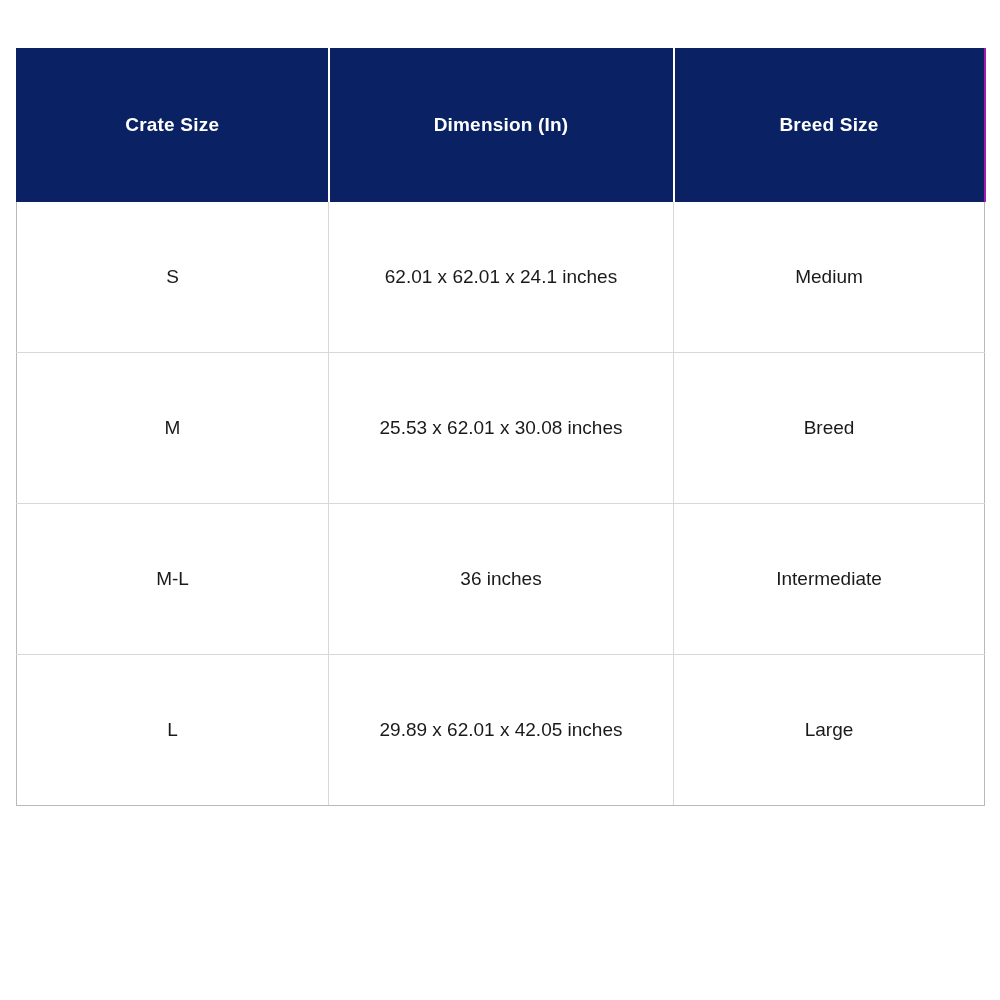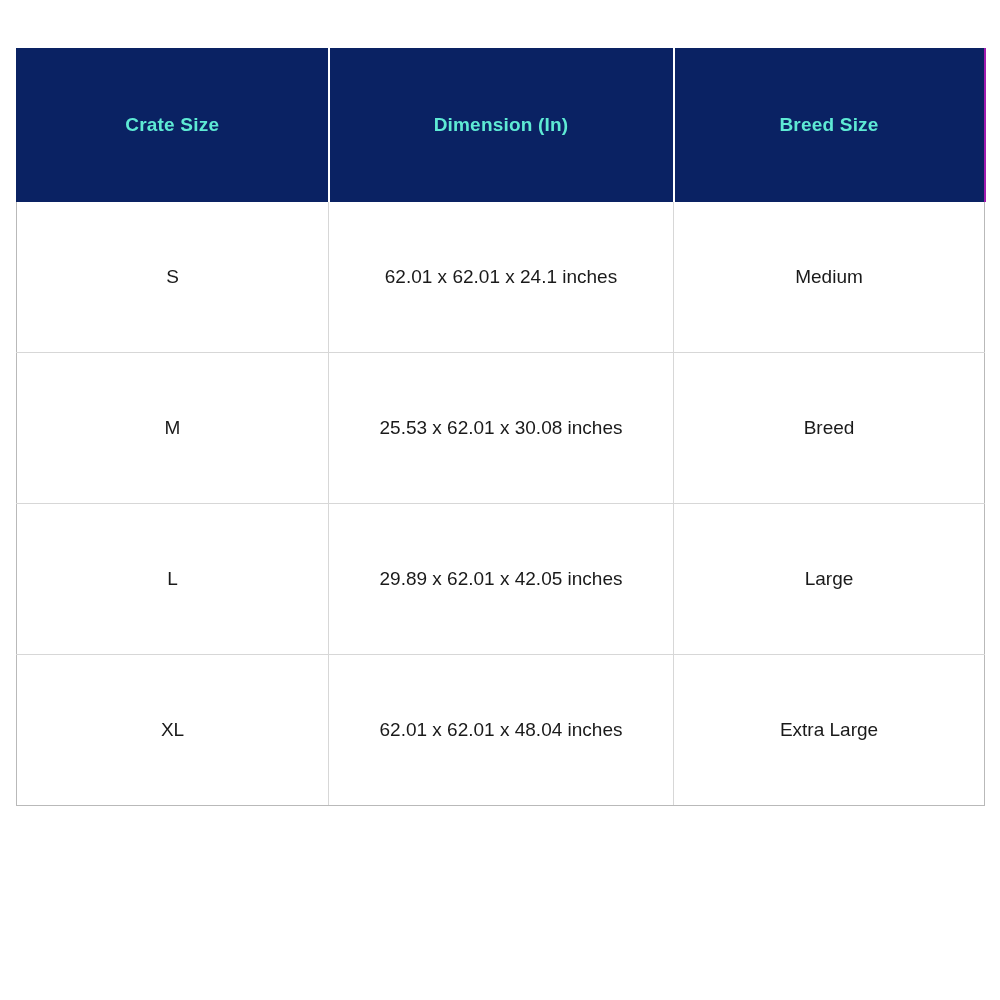--- a/index.html
+++ b/index.html
@@ -27,21 +27,21 @@
     border-collapse: collapse;
     width: 968px;
     table-layout: fixed;
   }
   table.size-table col.c1 { width: 312px; }
   table.size-table col.c2 { width: 345px; }
   table.size-table col.c3 { width: 311px; }
 
   table.size-table thead th {
     background: #0a2263;
-    color: #5eead4;
+    color: #ffffff;
     font-size: 19px;
     font-weight: bold;
     height: 152px;
     text-align: center;
     vertical-align: middle;
     border: 1px solid #0a2263;
     border-right: 2px solid #ffffff;
     padding: 0 8px;
     letter-spacing: 0.2px;
   }
@@ -93,25 +93,25 @@
           <td>S</td>
           <td>62.01 x 62.01 x 24.1 inches</td>
           <td>Medium</td>
         </tr>
         <tr>
           <td>M</td>
           <td>25.53 x 62.01 x 30.08 inches</td>
           <td>Breed</td>
         </tr>
         <tr>
+          <td>M-L</td>
+          <td>36 inches</td>
+          <td>Intermediate</td>
+        </tr>
+        <tr>
           <td>L</td>
           <td>29.89 x 62.01 x 42.05 inches</td>
           <td>Large</td>
-        </tr>
-        <tr>
-          <td>XL</td>
-          <td>62.01 x 62.01 x 48.04 inches</td>
-          <td>Extra Large</td>
         </tr>
       </tbody>
     </table>
   </div>
 </div>
 
 </body></html>

